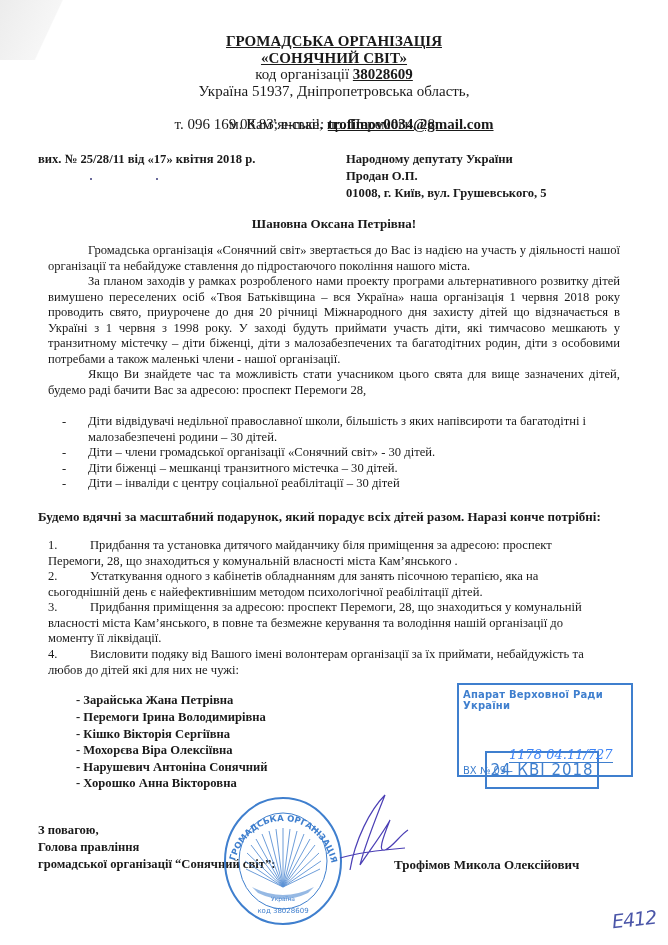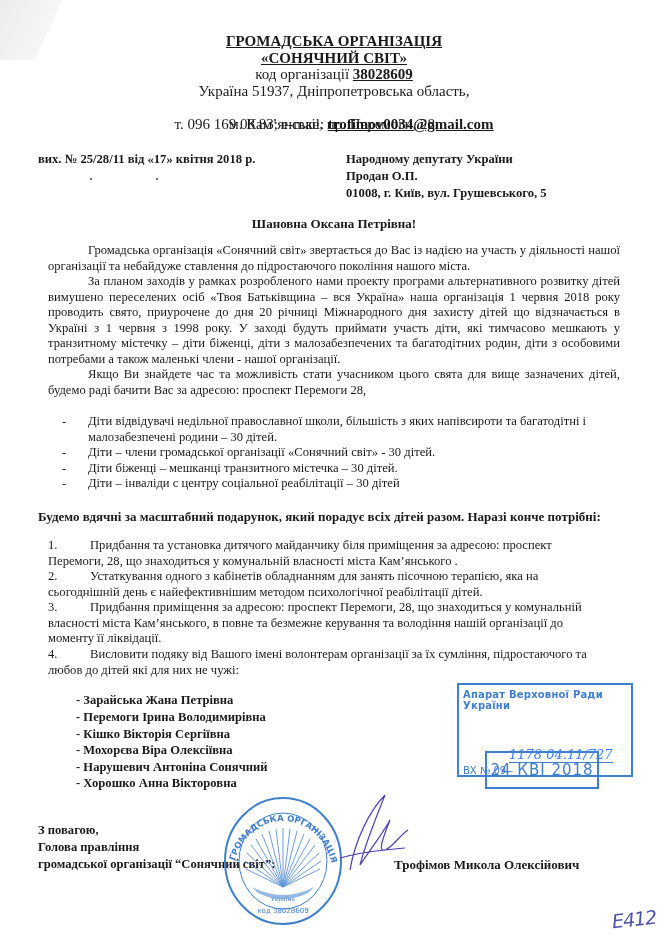--- a/index.html
+++ b/index.html
@@ -89,21 +89,21 @@
 </div>
 <div class="num" style="top:569px;">
   <span class="n">2.</span><span>Устаткування одного з кабінетів обладнанням для занять пісочною терапією, яка на</span><br>
   <span>сьогоднішній день є найефективнішим методом психологічної реабілітації дітей.</span>
 </div>
 <div class="num" style="top:600px;">
   <span class="n">3.</span><span>Придбання приміщення за адресою: проспект Перемоги, 28, що знаходиться у комунальній</span><br>
   <span style="display:inline-block; width:540px;">власності міста Кам’янського, в повне та безмежне керування та володіння нашій організації до моменту її ліквідації.</span>
 </div>
 <div class="num" style="top:647px;">
-  <span class="n">4.</span><span>Висловити подяку від Вашого імені волонтерам організації за їх сумління, підростаючого та</span><br>
+  <span class="n">4.</span><span>Висловити подяку від Вашого імені волонтерам організації за їх приймати, небайдужість та</span><br>
   <span>любов до дітей які для них не чужі:</span>
 </div>
 
 <div class="name" style="top:692px;">- Зарайська Жана Петрівна</div>
 <div class="name" style="top:709px;">- Перемоги Ірина Володимирівна</div>
 <div class="name" style="top:726px;">- Кішко Вікторія Сергіївна</div>
 <div class="name" style="top:742px;">- Мохорєва Віра Олексіївна</div>
 <div class="name" style="top:759px;">- Нарушевич Антоніна Сонячний</div>
 <div class="name" style="top:775px;">- Хорошко Анна Вікторовна</div>
 

